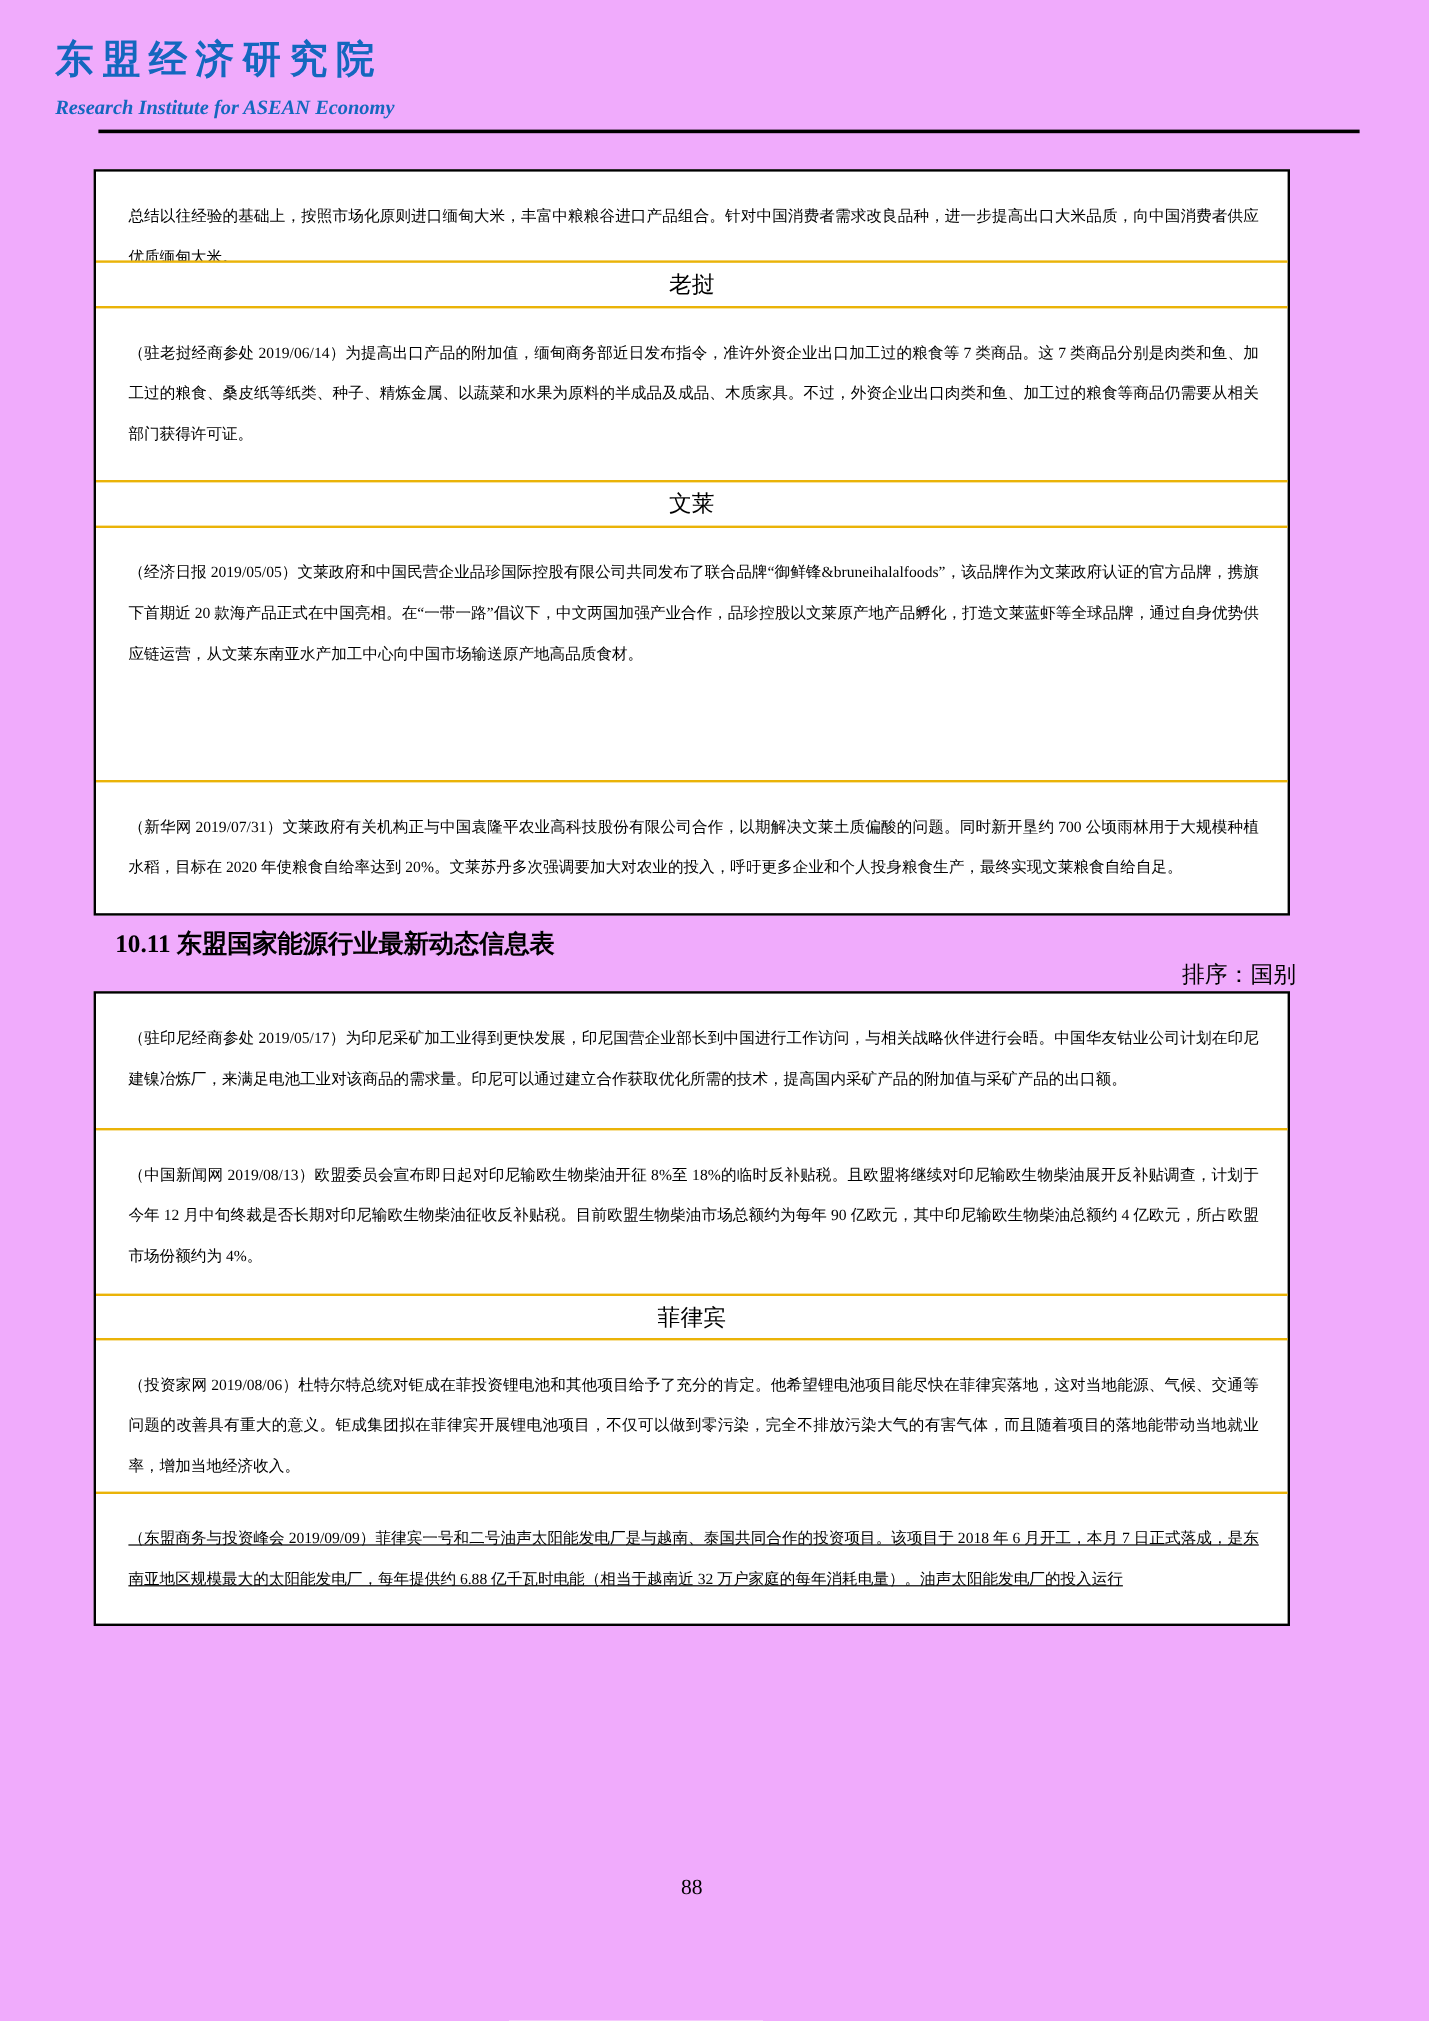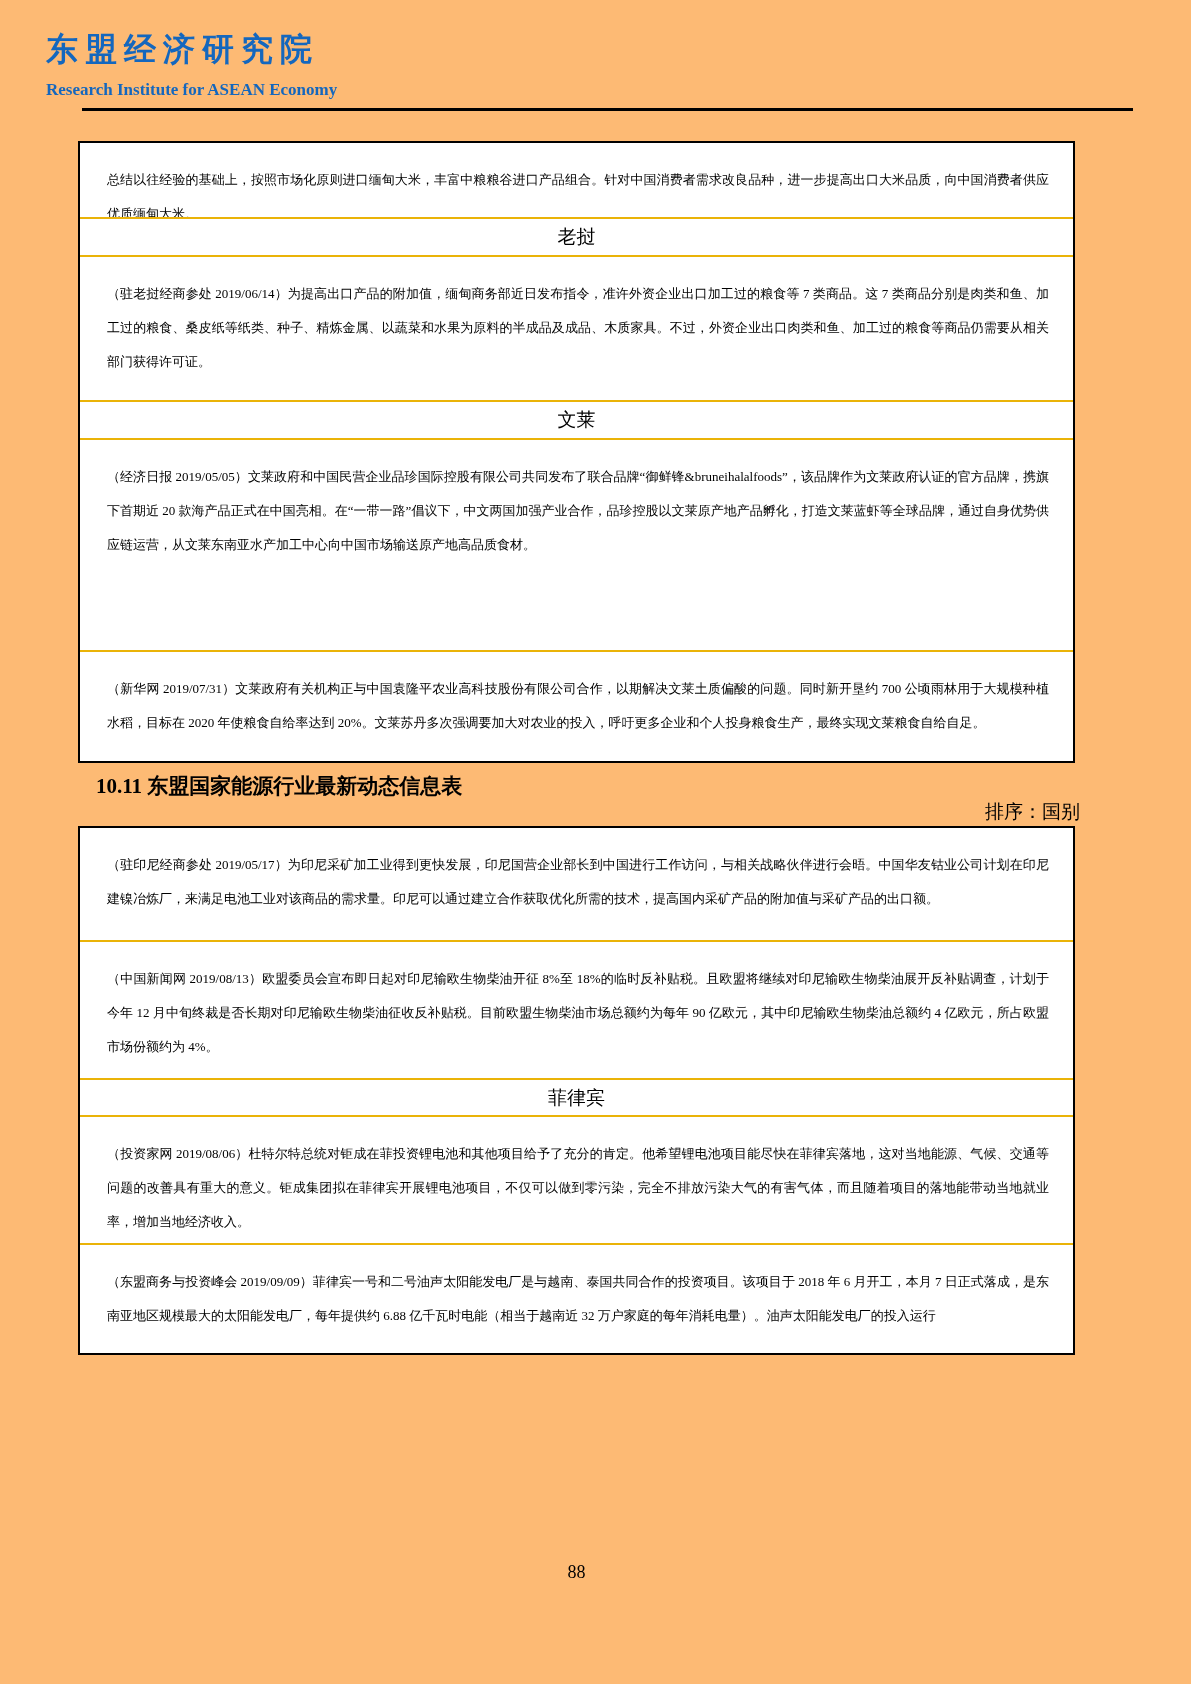--- a/index.html
+++ b/index.html
@@ -4,34 +4,34 @@
 <style>
   * { margin:0; padding:0; box-sizing:border-box; }
   html,body { background:#ffffff; }
   body {
     font-family: "Liberation Serif", "DejaVu Serif", serif;
     color:#000;
   }
   .page {
     position:relative;
     width:1191px; height:1684px;
-    background:#fdba74;
+    background:#f0abfc;
     overflow:hidden;
   }
 
   
   .logo { position:absolute; left:46px; top:28px; }
   .logo-title {
     font-size:32px; font-weight:900; letter-spacing:7px;
     color:#1467be;
     font-family:"Liberation Serif","DejaVu Serif",serif;
   }
   .logo-subtitle {
     margin-top:8px;
-    font-size:17px; font-weight:bold;
+    font-size:17px; font-style:italic; font-weight:bold;
     color:#1467be;
   }
   .header-rule {
     position:absolute; left:82px; top:108px;
     width:1051px; height:3px; background:#000;
   }
 
   
   .doc-table {
     position:absolute; left:78px; width:997px;
@@ -59,21 +59,21 @@
   .t1r4 { height:212px; }
   .t1r5 { height:111px; }
 
   
   .t2r0 { height:40px; }
   .t2r1 { height:112px; }
   .t2r2 { height:150px; }
   .t2r3 { height:138px; }
   .t2r4 { height:37px; }
   .t2r5 { height:128px;font-family:Liberation Serif, serif; }
-  .t2r6 { height:110px; }
+  .t2r6 { height:110px;text-decoration:underline; }
 
   
   .section-heading {
     position:absolute; left:96px; top:772px;
     font-size:21px; font-weight:bold;
   }
   .sort-note {
     position:absolute; left:78px; top:799px; width:1002px;
     text-align:right; font-size:19px;
   }

